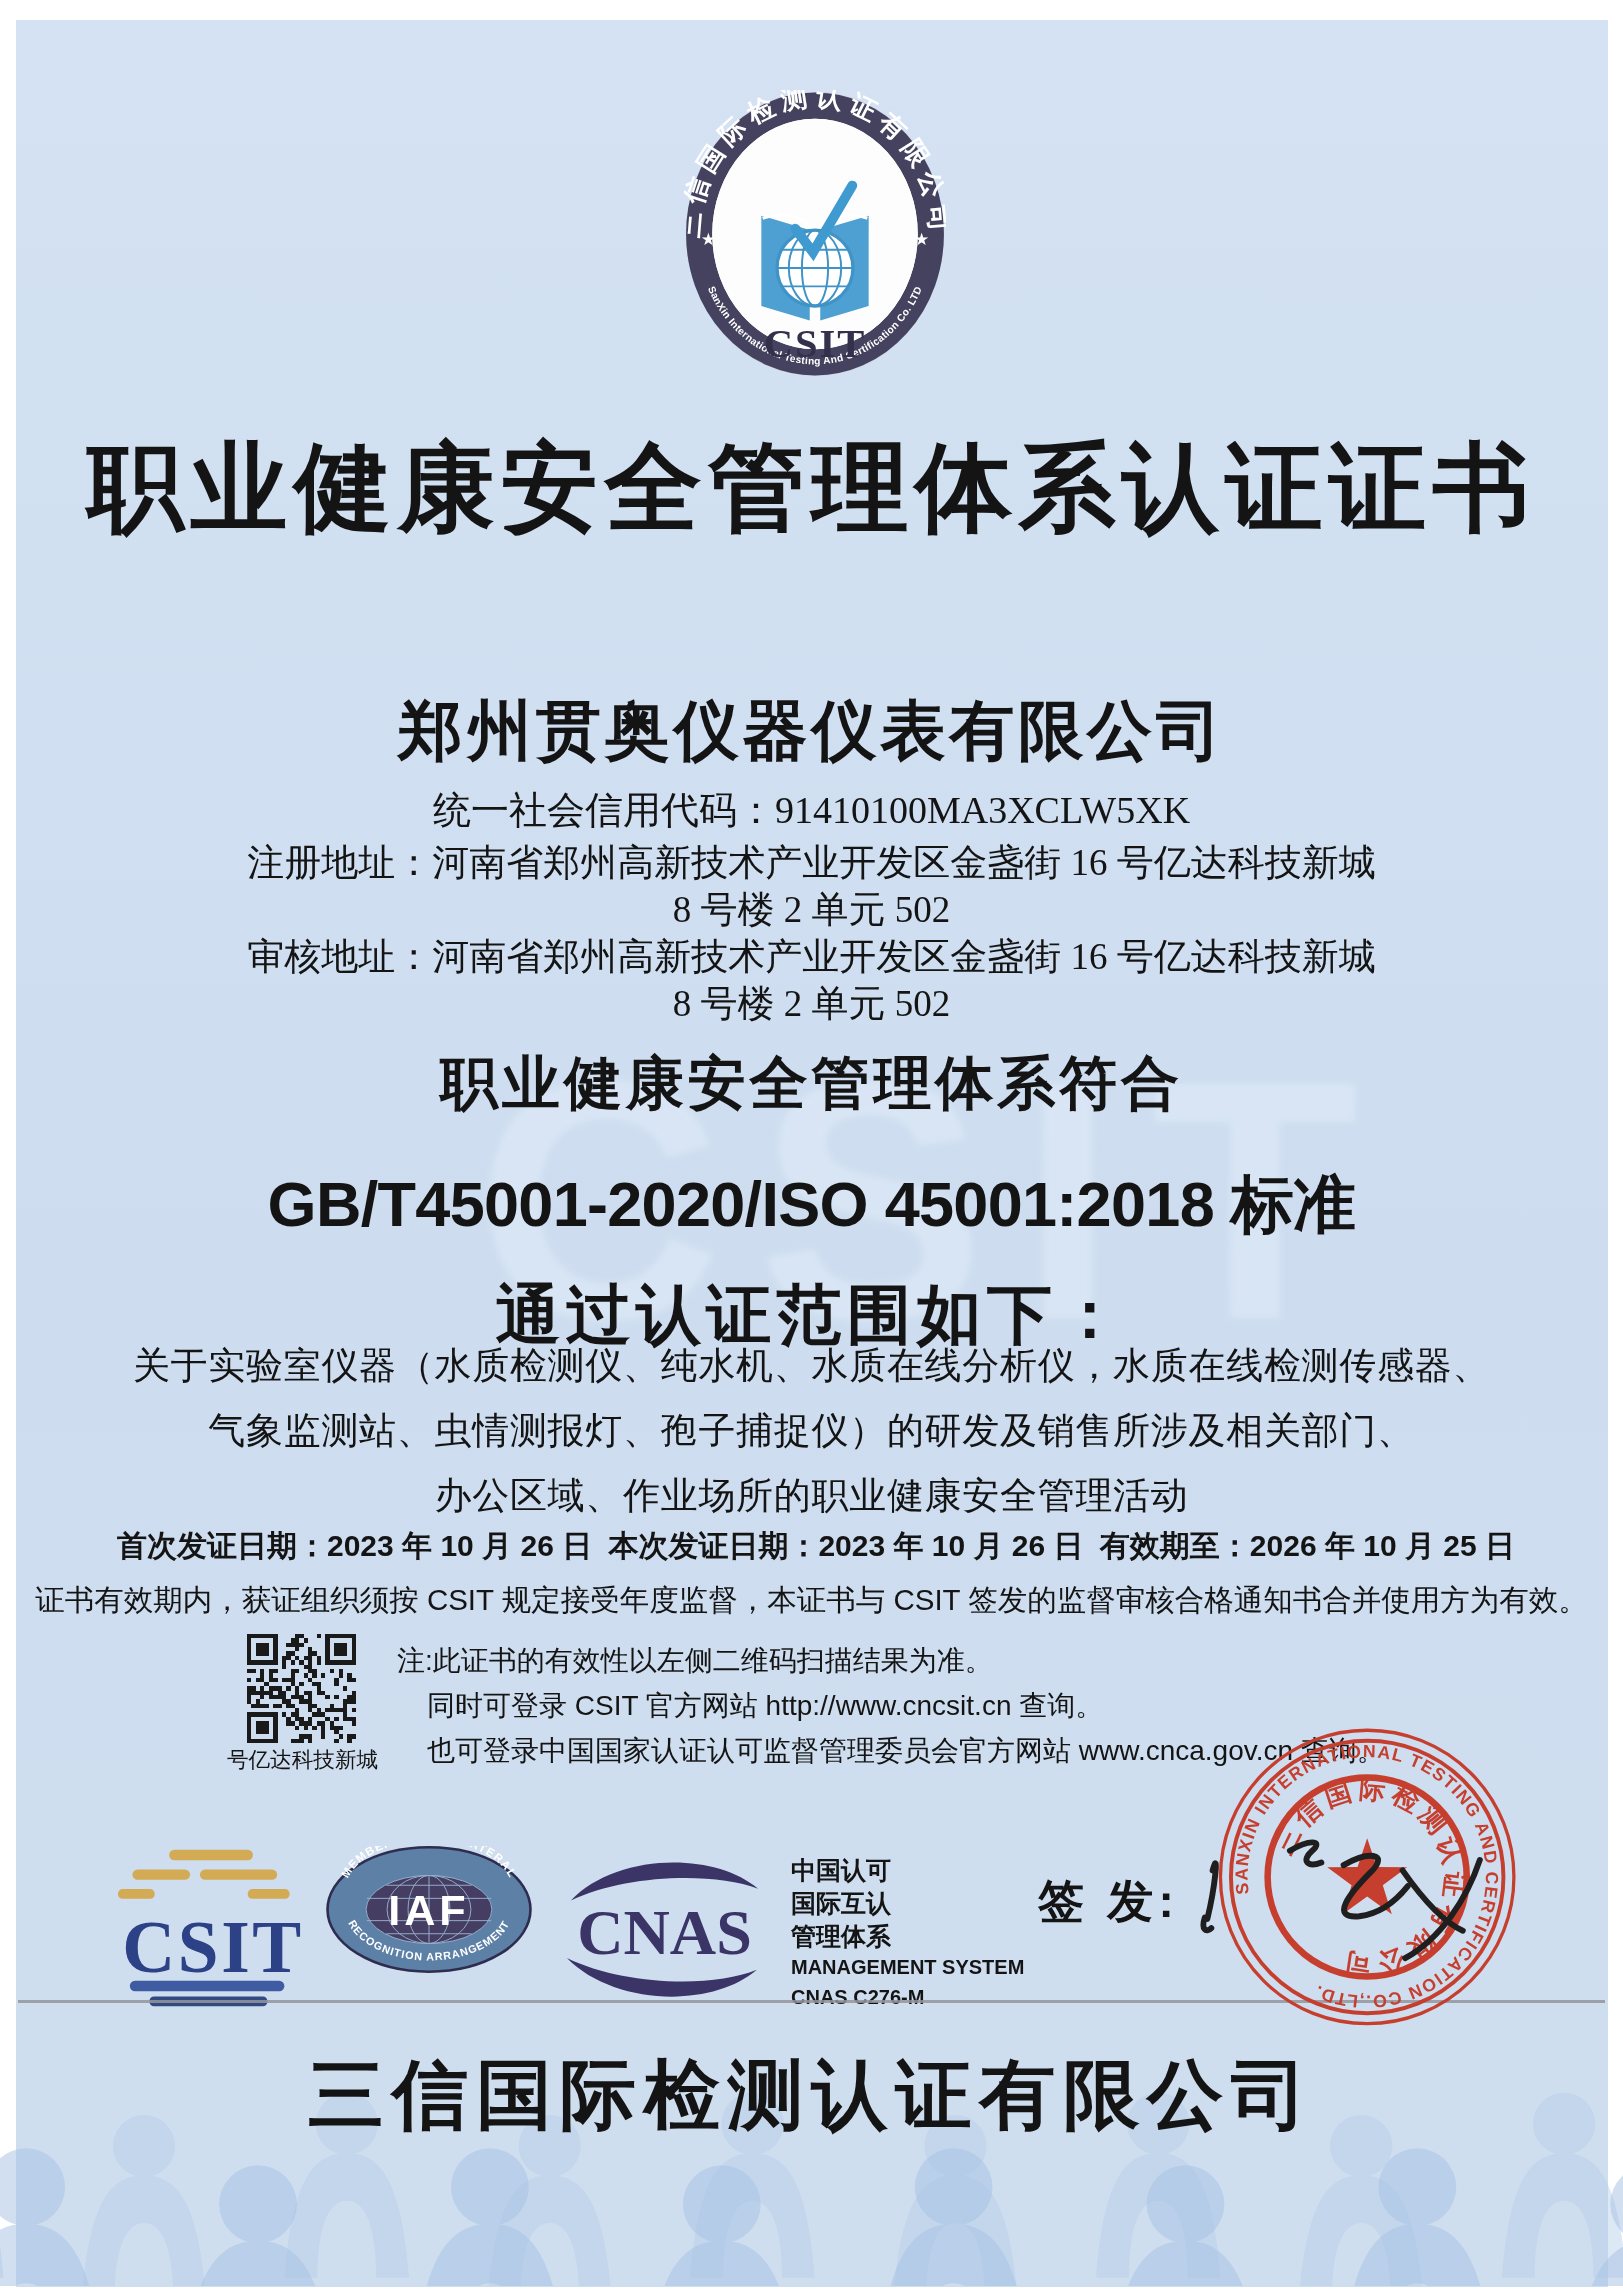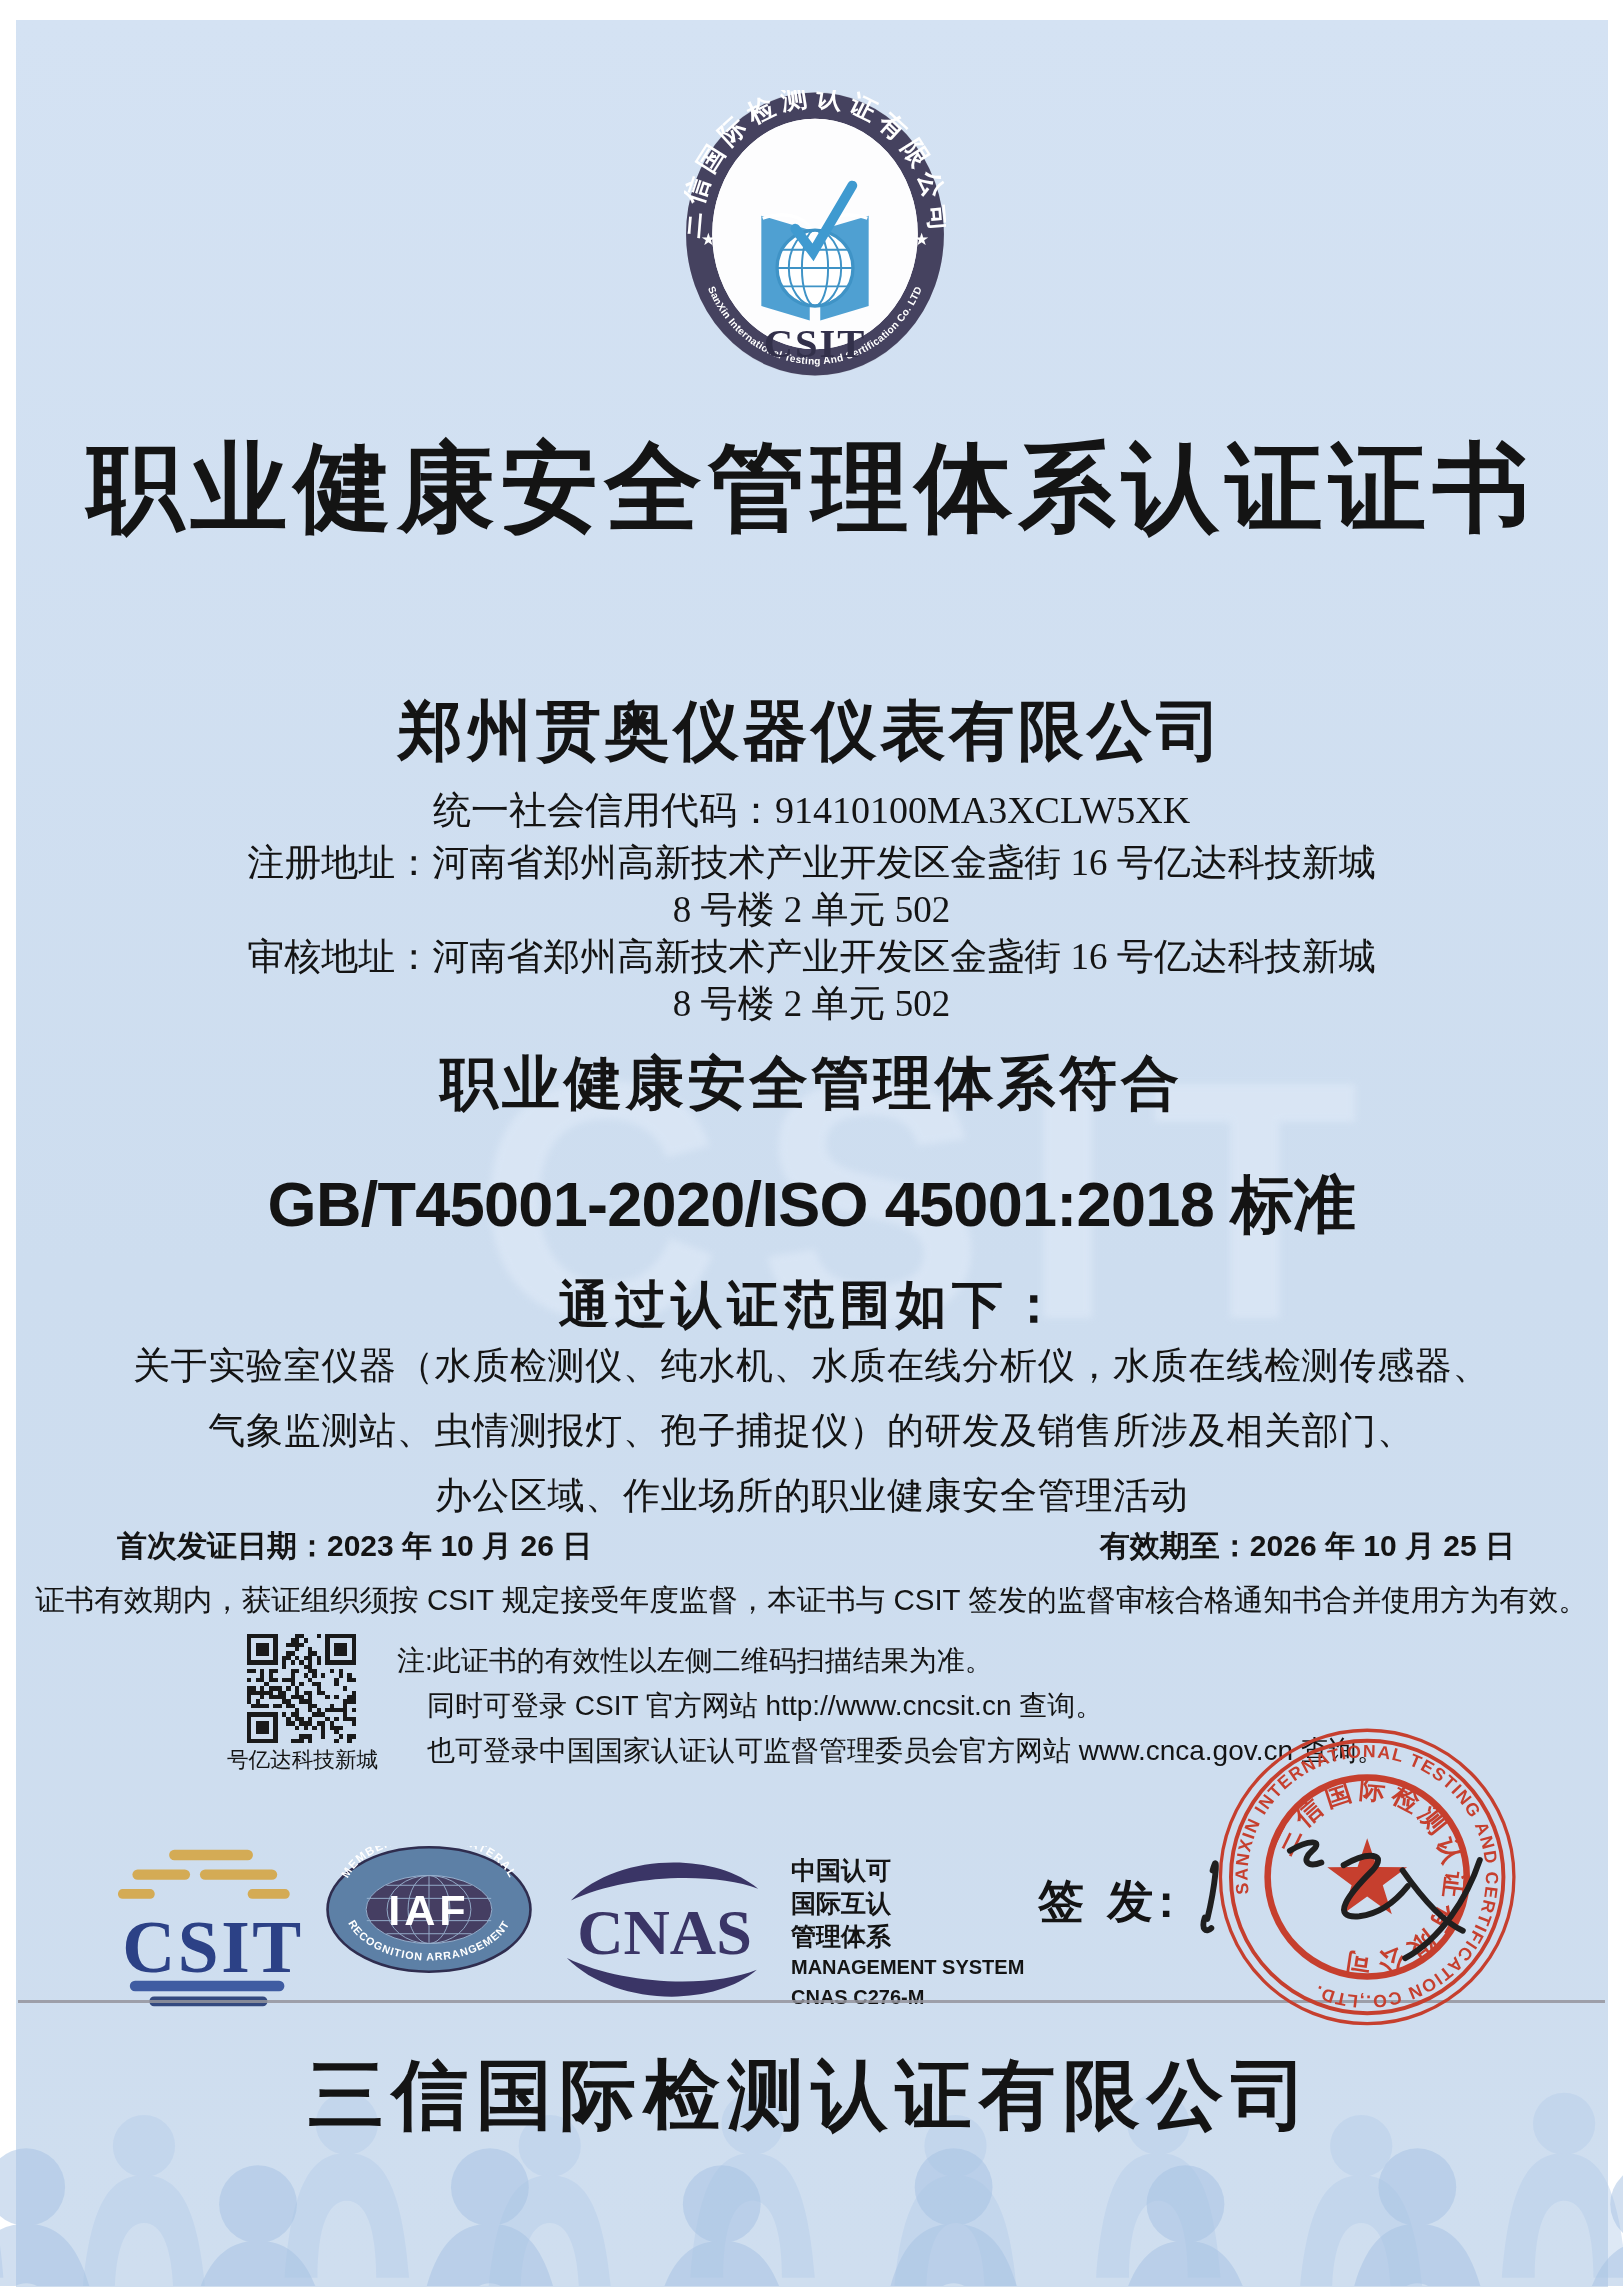--- a/index.html
+++ b/index.html
@@ -14,21 +14,21 @@
         font-size:340px;font-weight:900;letter-spacing:36px;color:#e2ecf9;opacity:.55;
         filter:blur(3.9px);z-index:1;font-family:"Liberation Sans",sans-serif;}
   .title{top:424px;font-size:97px;font-weight:900;letter-spacing:6.5px;z-index:2;}
   .certno{top:607px;font-size:42px;font-weight:700;z-index:2;}
   .certno .num{letter-spacing:0.7px;}
   .company{top:687px;font-size:65px;font-weight:700;letter-spacing:3.9px;z-index:2;}
   .credit{top:785px;font-size:38px;font-weight:500;z-index:2;}
   .addr{font-size:37px;font-weight:500;z-index:2;}
   .conform{top:1045px;font-size:58px;font-weight:900;letter-spacing:3.9px;z-index:2;}
   .standard{top:1162px;font-size:63px;font-weight:900;letter-spacing:-0.7px;z-index:2;}
-  .scope-intro{top:1271px;font-size:51px;font-weight:700;letter-spacing:5.2px;z-index:2;font-family:Liberation Serif, serif;}
+  .scope-intro{top:1271px;font-size:65px;font-weight:700;letter-spacing:5.2px;z-index:2;font-family:Liberation Serif, serif;}
   .scope-line{font-size:37px;font-weight:500;letter-spacing:0.7px;z-index:2;}
   .dates-row{position:absolute;left:117px;right:108px;top:1526px;display:flex;
         justify-content:space-between;font-size:30px;font-weight:600;z-index:2;}
   .supervision{top:1581px;font-size:29.5px;font-weight:500;z-index:2;}
   .notes{position:absolute;left:397px;top:1638px;font-size:28px;font-weight:500;
         line-height:45px;z-index:2;}
   .notes .ind{padding-left:30px;}
   .qr-caption{position:absolute;left:216px;width:173px;top:1745px;text-align:center;
         font-size:21.6px;font-weight:500;z-index:2;}
   .cnas-text{position:absolute;left:791px;top:1854px;z-index:2;}
@@ -107,20 +107,21 @@
   <div class="cx conform">职业健康安全管理体系符合</div>
   <div class="cx standard">GB/T45001-2020/ISO 45001:2018  标准</div>
   <div class="cx scope-intro serif">通过认证范围如下：</div>
 
   <div class="cx scope-line serif" style="top:1341px;">关于实验室仪器（水质检测仪、纯水机、水质在线分析仪，水质在线检测传感器、</div>
   <div class="cx scope-line serif" style="top:1406px;">气象监测站、虫情测报灯、孢子捕捉仪）的研发及销售所涉及相关部门、</div>
   <div class="cx scope-line serif" style="top:1471px;">办公区域、作业场所的职业健康安全管理活动</div>
 
   <div class="dates-row">
     <span><span>首次发证日期：</span><span>2023 年 10 月 26 日</span></span>
+    <span><span>本次发证日期：</span><span>2023 年 10 月 26 日</span></span>
     <span><span>有效期至：</span><span>2026 年 10 月 25 日</span></span>
   </div>
   <div class="cx supervision">证书有效期内，获证组织须按 CSIT 规定接受年度监督，本证书与 CSIT 签发的监督审核合格通知书合并使用方为有效。</div>
 
   <svg id="qr" class="abs" style="left:247px;top:1634px;z-index:2;" width="109" height="109" viewBox="0 0 25 25" shape-rendering="crispEdges">
       <g fill="#1a1a1a">
         <rect x="0" y="0" width="7" height="7"></rect>
         <rect x="1" y="1" width="5" height="5" fill="#cfdeef"></rect>
         <rect x="2" y="2" width="3" height="3" fill="#1a1a1a"></rect>
         <rect x="18" y="0" width="7" height="7"></rect>

